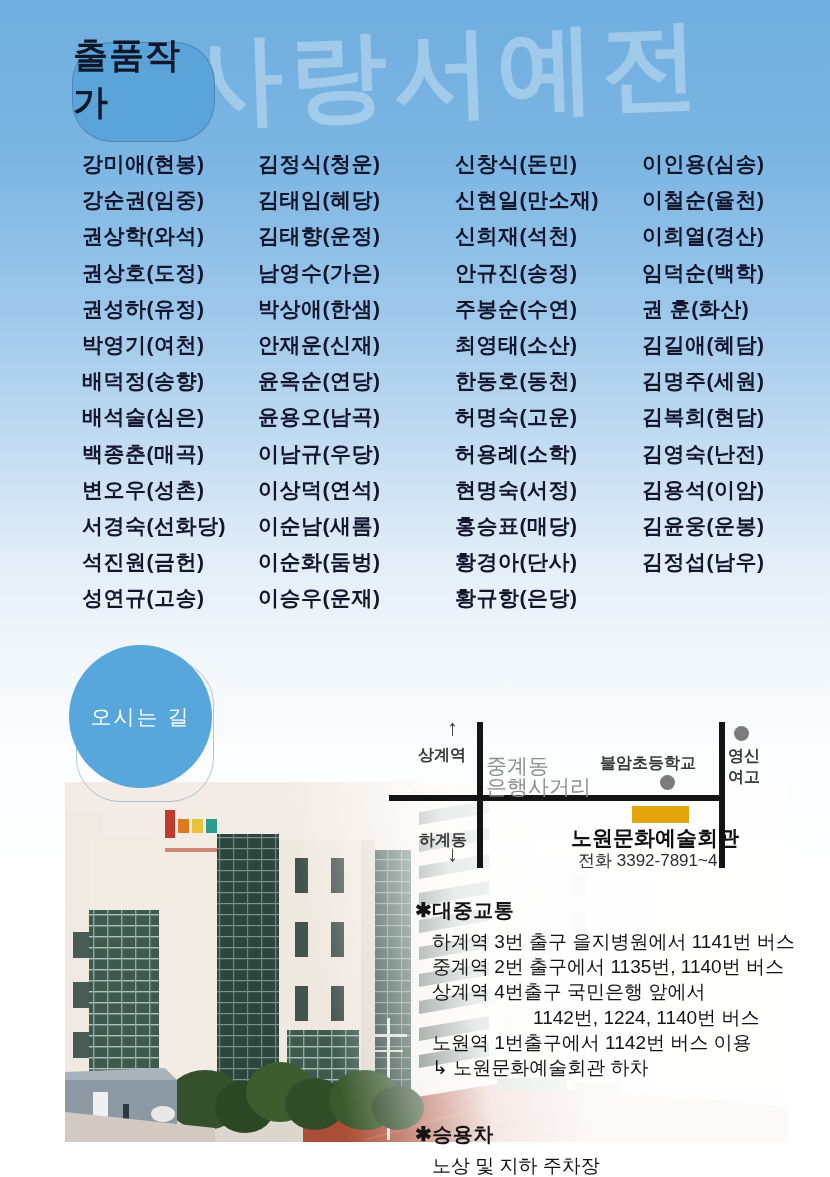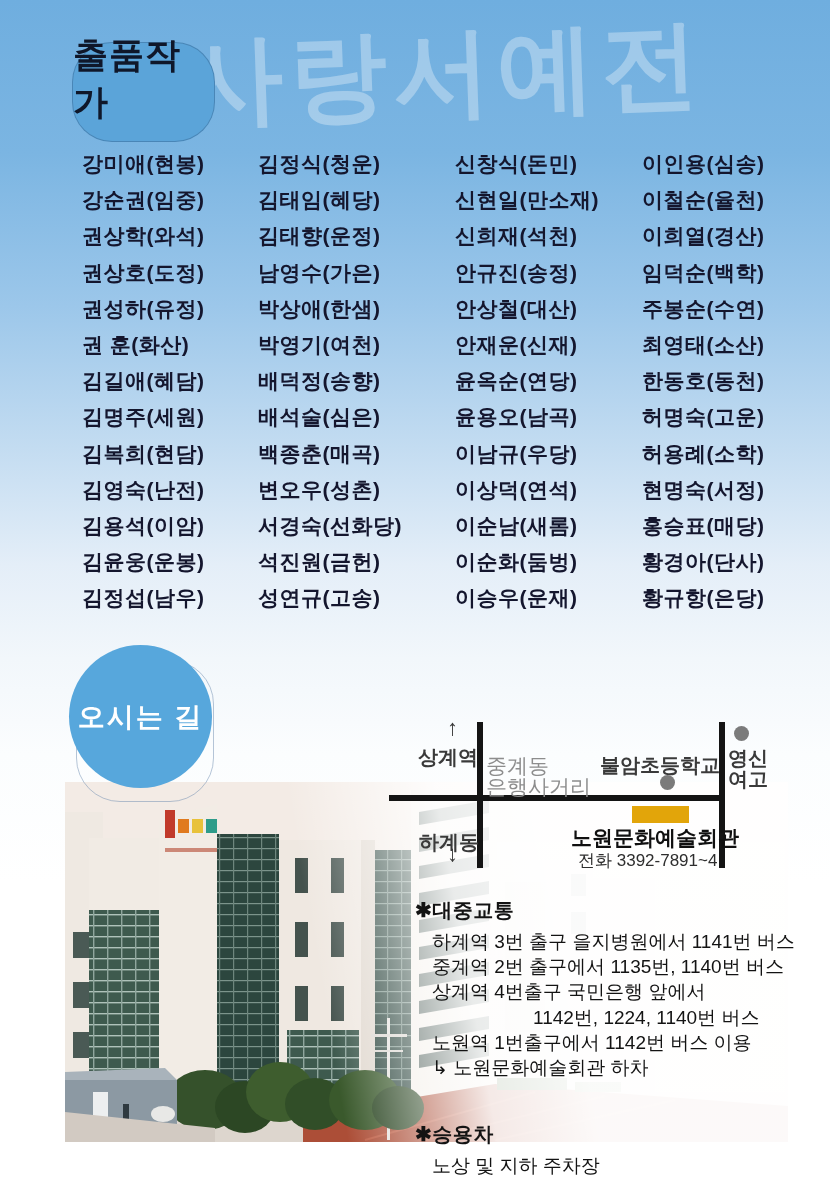--- a/index.html
+++ b/index.html
@@ -30,37 +30,37 @@
   .name-cell{font-size:21px;font-weight:bold;color:#14162E;letter-spacing:0.5px;white-space:nowrap;}
   .badge-visit-outline{
     position:absolute;left:76px;top:660px;width:136px;height:140px;z-index:5;
     border:1px solid rgba(110,140,175,0.5);border-radius:44px;background:transparent;
   }
   .badge-visit{
     position:absolute;left:69px;top:645px;width:143px;height:143px;z-index:6;
     background:#57A7DC;border-radius:50%;
     display:flex;align-items:center;justify-content:center;
   }
-  .badge-visit span{color:#fff;font-size:27px;font-weight:bold;letter-spacing:2px;text-align:right;}
+  .badge-visit span{color:#fff;font-size:21px;font-weight:normal;letter-spacing:2px;text-align:right;}
 
   .photo{position:absolute;left:65px;top:782px;width:723px;height:360px;z-index:2;}
   .photo svg{display:block;}
   .photo-fade{
     position:absolute;inset:0;
     background:linear-gradient(80deg,rgba(255,255,255,0) 36%,
       rgba(255,255,255,0.88) 55%,rgba(255,255,255,0.97) 68%);
   }
 
   .map{position:absolute;left:389px;top:715px;width:441px;height:172px;z-index:3;}
   .road{position:absolute;background:#141414;}
   .road-v-left{left:88px;top:7px;width:6px;height:146px;}
   .road-v-right{left:330px;top:7px;width:6px;height:146px;}
   .road-h{left:0;top:80px;width:336px;height:6px;}
   .map-label{position:absolute;white-space:nowrap;line-height:1.02;}
-  .lbl-dark{color:#3A3A3A;font-size:20px;font-weight:bold;}
+  .lbl-dark{color:#3A3A3A;font-size:16px;font-weight:bold;}
   .lbl-gray{color:#8D8D8D;font-size:21px;font-weight:normal;}
   .lbl-arrow{color:#3A3A3A;font-size:22px;font-weight:normal;}
   .dot{position:absolute;width:15px;height:15px;border-radius:50%;background:#7B7B7B;}
   .venue-marker{position:absolute;left:243px;top:91px;width:57px;height:17px;background:#E2A50A;}
   .venue-name{left:182px;top:112px;color:#101010;font-size:21px;font-weight:bold;}
   .venue-phone{left:189px;top:137px;color:#2E2E2E;font-size:17px;font-weight:normal;}
 
   .transit{position:absolute;left:415px;top:897px;width:412px;color:#131313;z-index:4;}
   .transit-heading{font-size:20px;font-weight:bold;letter-spacing:0.5px;margin-bottom:5px;white-space:nowrap;}
   .transit-line{font-size:19px;line-height:25.2px;margin-left:17px;white-space:nowrap;}
@@ -90,21 +90,20 @@
       <div class="name-cell">권상학(와석)</div>
       <div class="name-cell">김태향(운정)</div>
       <div class="name-cell">신희재(석천)</div>
       <div class="name-cell">이희열(경산)</div>
       <div class="name-cell">권상호(도정)</div>
       <div class="name-cell">남영수(가은)</div>
       <div class="name-cell">안규진(송정)</div>
       <div class="name-cell">임덕순(백학)</div>
       <div class="name-cell">권성하(유정)</div>
       <div class="name-cell">박상애(한샘)</div>
-      <div class="name-cell">안상철(대산)</div>
       <div class="name-cell">주봉순(수연)</div>
       <div class="name-cell">권 훈(화산)</div>
       <div class="name-cell">박영기(여천)</div>
       <div class="name-cell">안재운(신재)</div>
       <div class="name-cell">최영태(소산)</div>
       <div class="name-cell">김길애(혜담)</div>
       <div class="name-cell">배덕정(송향)</div>
       <div class="name-cell">윤옥순(연당)</div>
       <div class="name-cell">한동호(동천)</div>
       <div class="name-cell">김명주(세원)</div>

